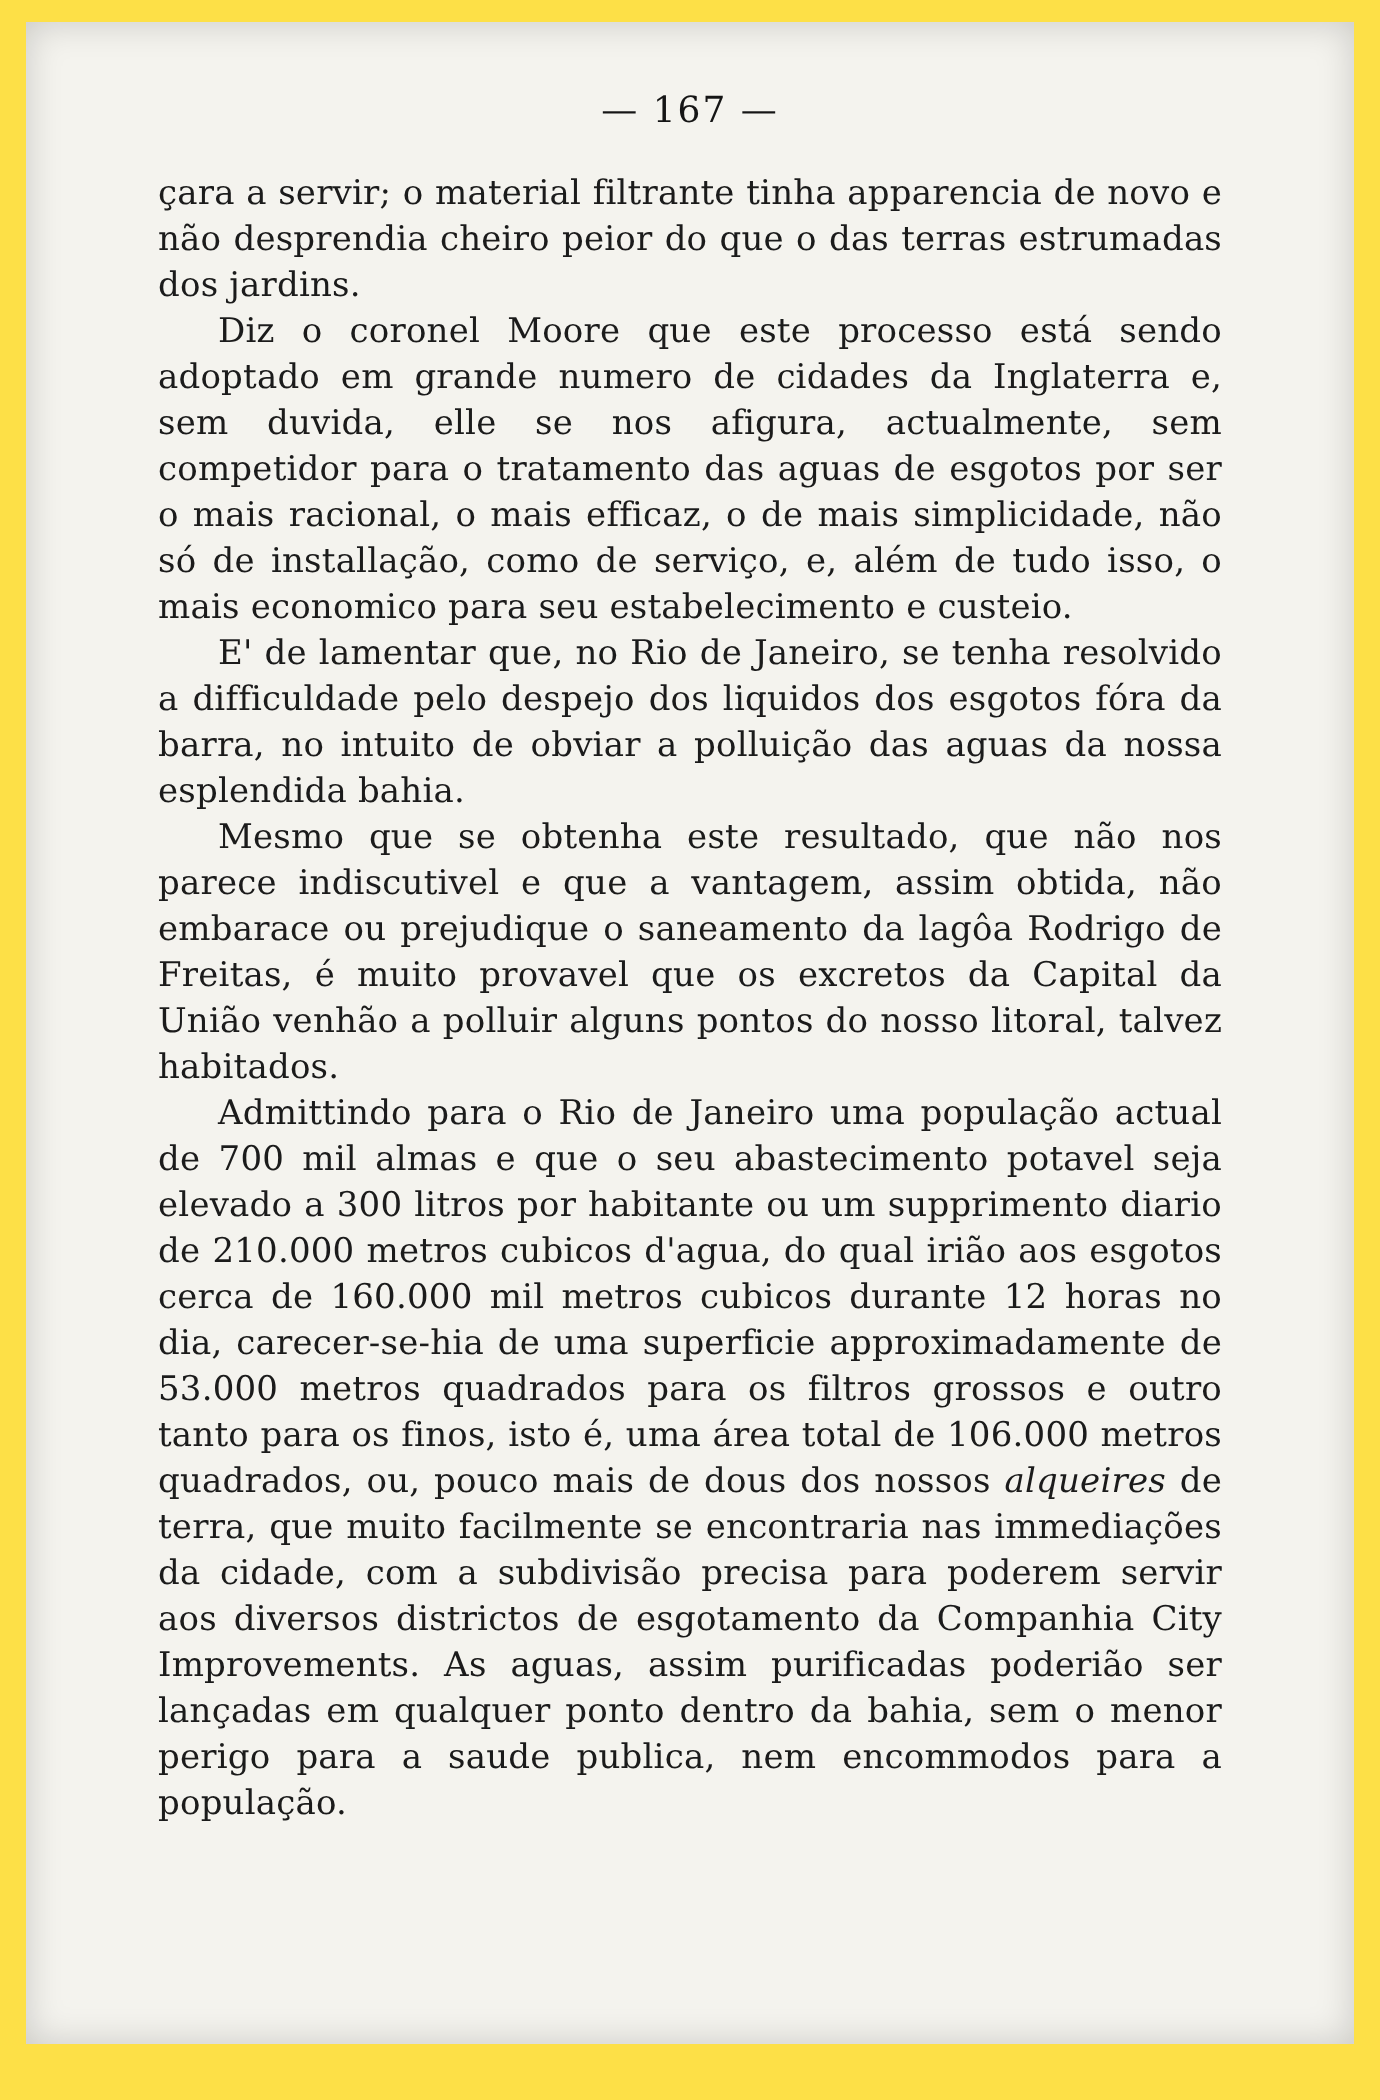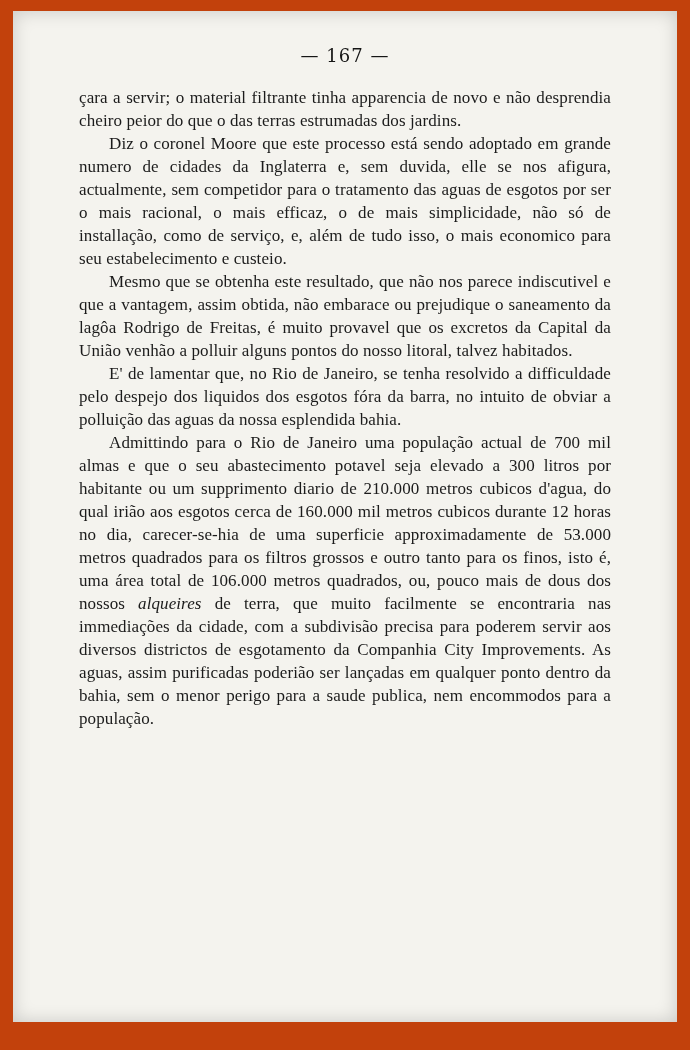--- a/index.html
+++ b/index.html
@@ -10,21 +10,21 @@
   body {
     width: 690px;
     height: 1050px;
     position: relative;
     overflow: hidden;
     font-family: "DejaVu Serif", "Liberation Serif", serif;
   }
   .scan-frame {
     position: absolute;
     inset: 0;
-    background: #c2410c;
+    background: #fde047;
   }
   .book-page {
     position: absolute;
     left: 13px;
     right: 13px;
     top: 11px;
     bottom: 28px;
     background: #f4f3ee;
     box-shadow: inset 0 0 18px rgba(0,0,0,0.18);
     box-sizing: border-box;
@@ -40,36 +40,35 @@
   }
   .page-text {
     font-size: 17px;
     line-height: 23px;
     text-align: justify;
     letter-spacing: 0.1px;
   }
   .page-text p {
     margin: 0;
     text-indent: 30px;
-    font-family: Liberation Serif, serif;
   }
   .page-text p.noindent {
     text-indent: 0;
   }
   .page-text em {
     font-style: italic;
   }
 </style>
 </head>
 <body>
 
 <div class="scan-frame">
   <div class="book-page">
     <div class="page-number">— 167 —</div>
     <div class="page-text">
       <p class="noindent">çara a servir; o material filtrante tinha apparencia de novo e não desprendia cheiro peior do que o das terras estrumadas dos jardins.</p>
       <p>Diz o coronel Moore que este processo está sendo adoptado em grande numero de cidades da Inglaterra e, sem duvida, elle se nos afigura, actualmente, sem competidor para o tratamento das aguas de esgotos por ser o mais racional, o mais efficaz, o de mais simplicidade, não só de installação, como de serviço, e, além de tudo isso, o mais economico para seu estabelecimento e custeio.</p>
+      <p>E' de lamentar que, no Rio de Janeiro, se tenha resolvido a difficuldade pelo despejo dos liquidos dos esgotos fóra da barra, no intuito de obviar a polluição das aguas da nossa esplendida bahia.</p>
       <p>Mesmo que se obtenha este resultado, que não nos parece indiscutivel e que a vantagem, assim obtida, não embarace ou prejudique o saneamento da lagôa Rodrigo de Freitas, é muito provavel que os excretos da Capital da União venhão a polluir alguns pontos do nosso litoral, talvez habitados.</p>
-      <p>E' de lamentar que, no Rio de Janeiro, se tenha resolvido a difficuldade pelo despejo dos liquidos dos esgotos fóra da barra, no intuito de obviar a polluição das aguas da nossa esplendida bahia.</p>
       <p><span>Admittindo para o Rio de Janeiro uma população actual de 700 mil almas e que o seu abastecimento potavel seja elevado a 300 litros por habitante ou um supprimento diario de 210.000 metros cubicos d'agua, do qual irião aos esgotos cerca de 160.000 mil metros cubicos durante 12 horas no dia, carecer-se-hia de uma superficie approximadamente de 53.000 metros quadrados para os filtros grossos e outro tanto para os finos, isto é, uma área total de 106.000 metros quadrados, ou, pouco mais de dous dos nossos </span><em>alqueires</em><span> de terra, que muito facilmente se encontraria nas immediações da cidade, com a subdivisão precisa para poderem servir aos diversos districtos de esgotamento da Companhia City Improvements. As aguas, assim purificadas poderião ser lançadas em qualquer ponto dentro da bahia, sem o menor perigo para a saude publica, nem encommodos para a população.</span></p>
     </div>
   </div>
 </div>
 
 </body></html>

